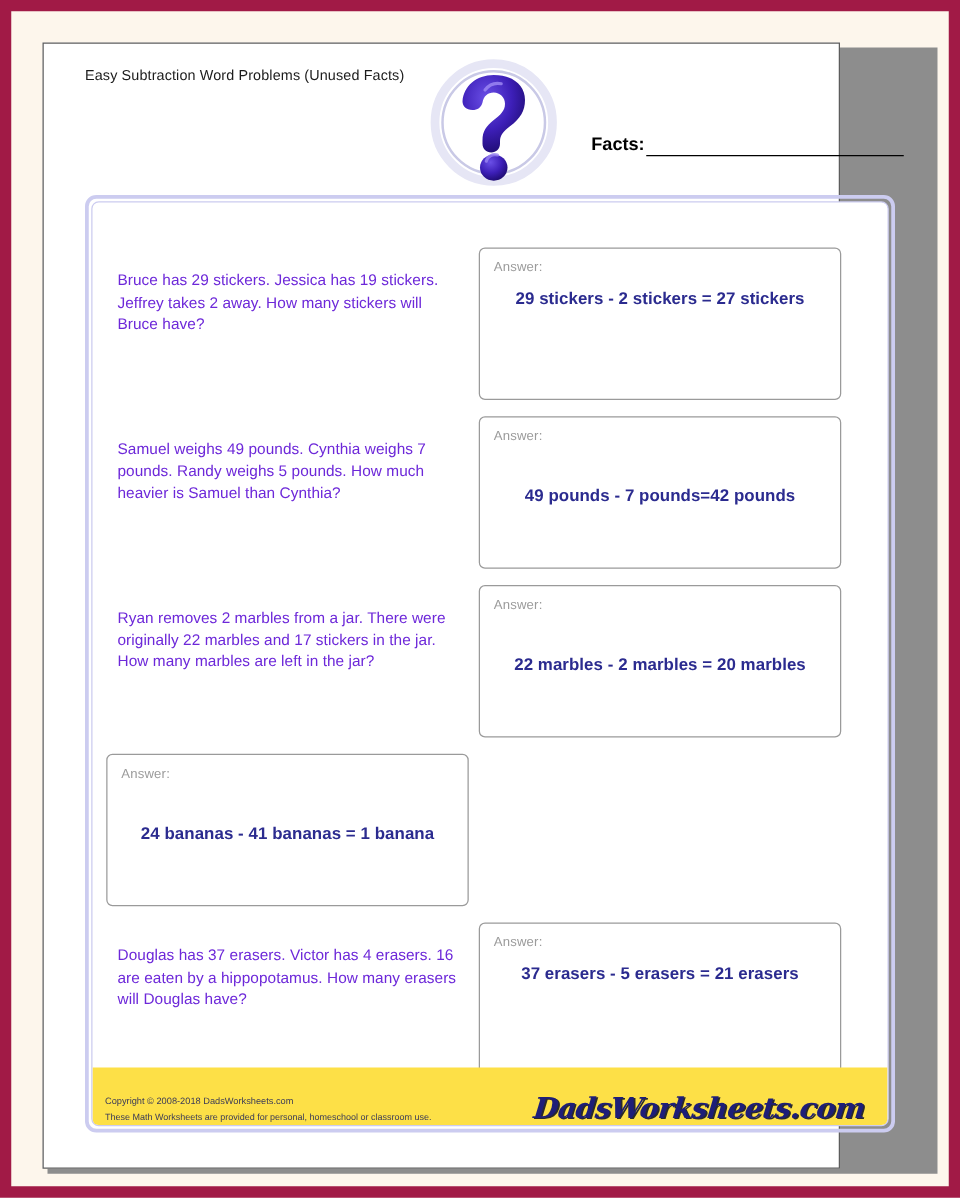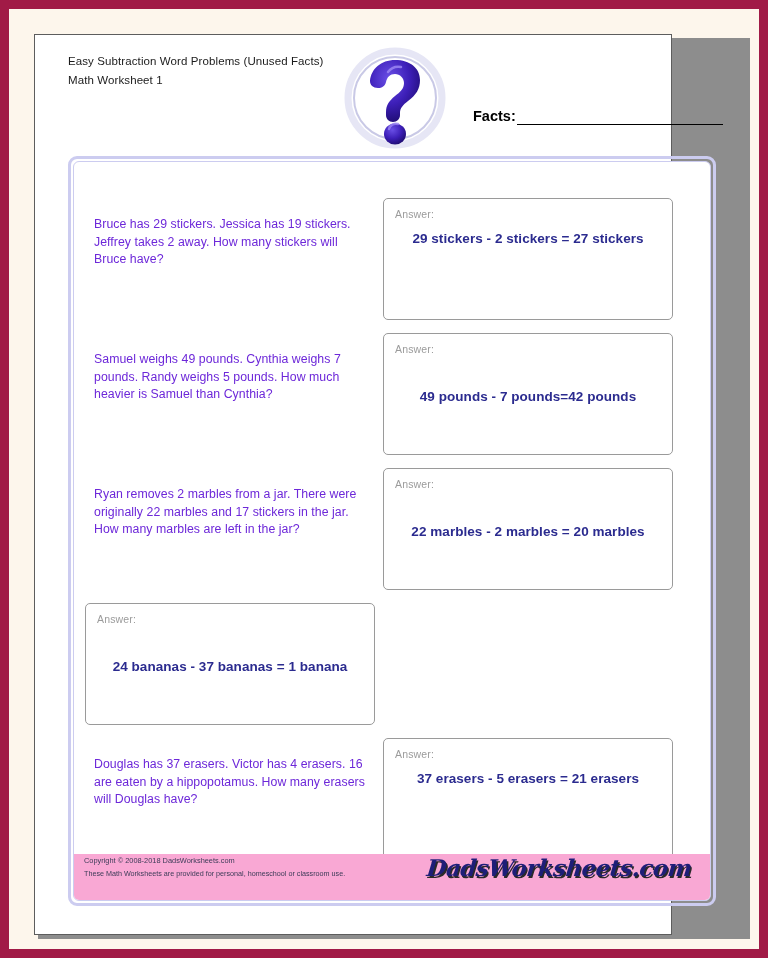--- a/index.html
+++ b/index.html
@@ -163,23 +163,23 @@
   }
   .answer-box.two-line .answer-value { margin-top: 9px; }
   .answer-box.one-line .answer-value { margin-top: 32px; }
 
   
   .footer {
     position: absolute;
     left: 0; bottom: 0;
     width: 100%;
     height: 46px;
-    background: #f9a8d4;
+    background: #fde047;
     display: flex;
-    align-items: flex-start;
+    align-items: flex-end;
     justify-content: space-between;
     padding: 0 12px 0 10px;
   }
   .copyright {
     color: #3b3b57;
     line-height: 13px;
   }
   .copyright-line1 { font-size: 7.4px; }
   .copyright-line2 { font-size: 7.2px; }
 
@@ -202,21 +202,20 @@
 <div class="outer-frame">
   <div class="mat">
     <div class="page-shadow"></div>
 
     <div class="page">
 
       <div class="header">
 
         <div class="title-block">
           <div class="title-line">Easy Subtraction Word Problems (Unused Facts)</div>
-          <div class="title-line">Math Worksheet 1</div>
         </div>
 
         <div class="emblem">
           <svg width="110" height="110" viewBox="0 0 110 110">
             <defs>
               <radialGradient id="qg" cx="38%" cy="30%" r="75%">
                 <stop offset="0%" stop-color="#6a4fe6"></stop>
                 <stop offset="55%" stop-color="#3d1fb8"></stop>
                 <stop offset="100%" stop-color="#1d0b6e"></stop>
               </radialGradient>
@@ -274,21 +273,21 @@
                   <div class="answer-label">Answer:</div>
                   <div class="answer-value">22 marbles - 2 marbles = 20 marbles</div>
                 </div>
               </div>
             </div>
 
             <div class="problem-row">
               <div class="answer-cell">
                 <div class="answer-box one-line">
                   <div class="answer-label">Answer:</div>
-                  <div class="answer-value">24 bananas - 37 bananas = 1 banana</div>
+                  <div class="answer-value">24 bananas - 41 bananas = 1 banana</div>
                 </div>
               </div>
             </div>
 
             <div class="problem-row">
               <div class="question-cell">
                 <div class="question-text">Douglas has 37 erasers. Victor has 4 erasers. 16 are eaten by a hippopotamus. How many erasers will Douglas have?</div>
               </div>
               <div class="answer-cell">
                 <div class="answer-box two-line">

